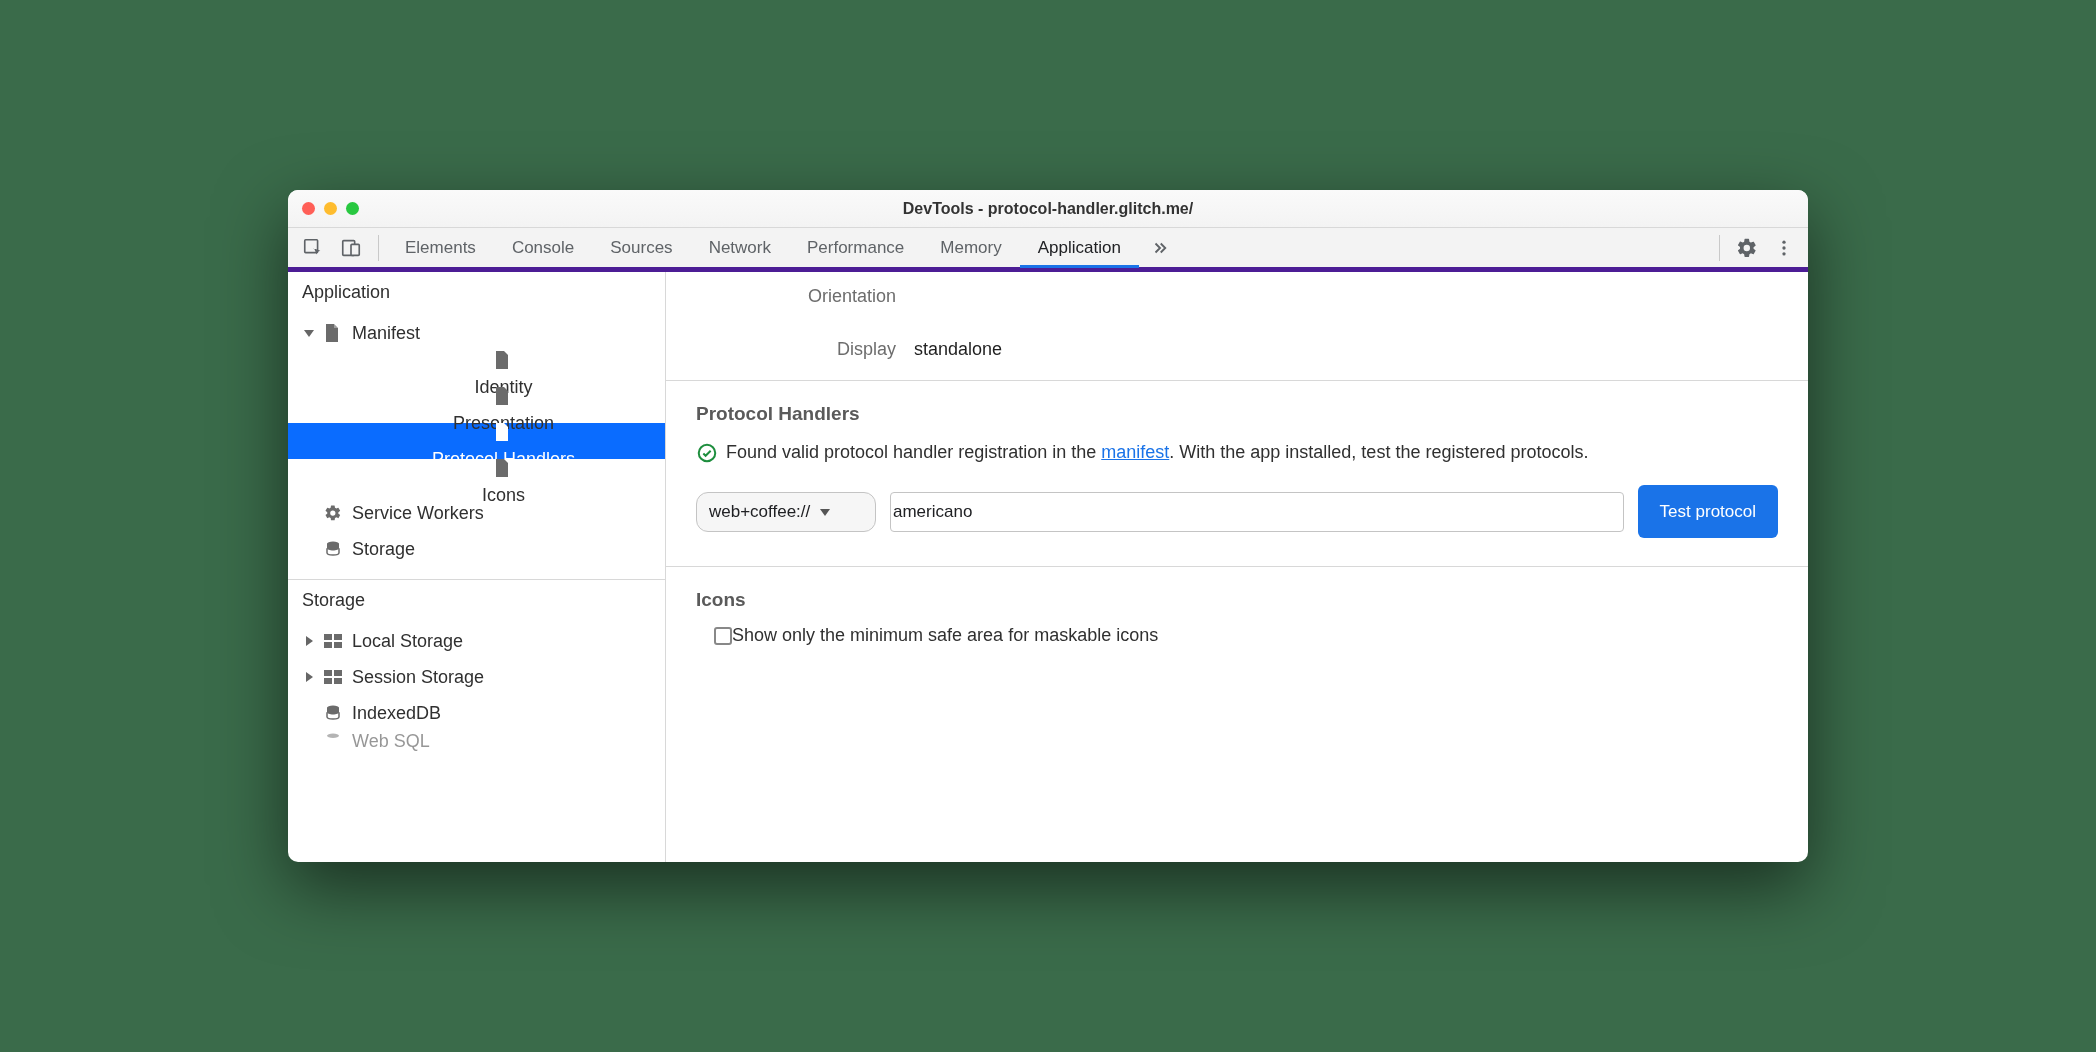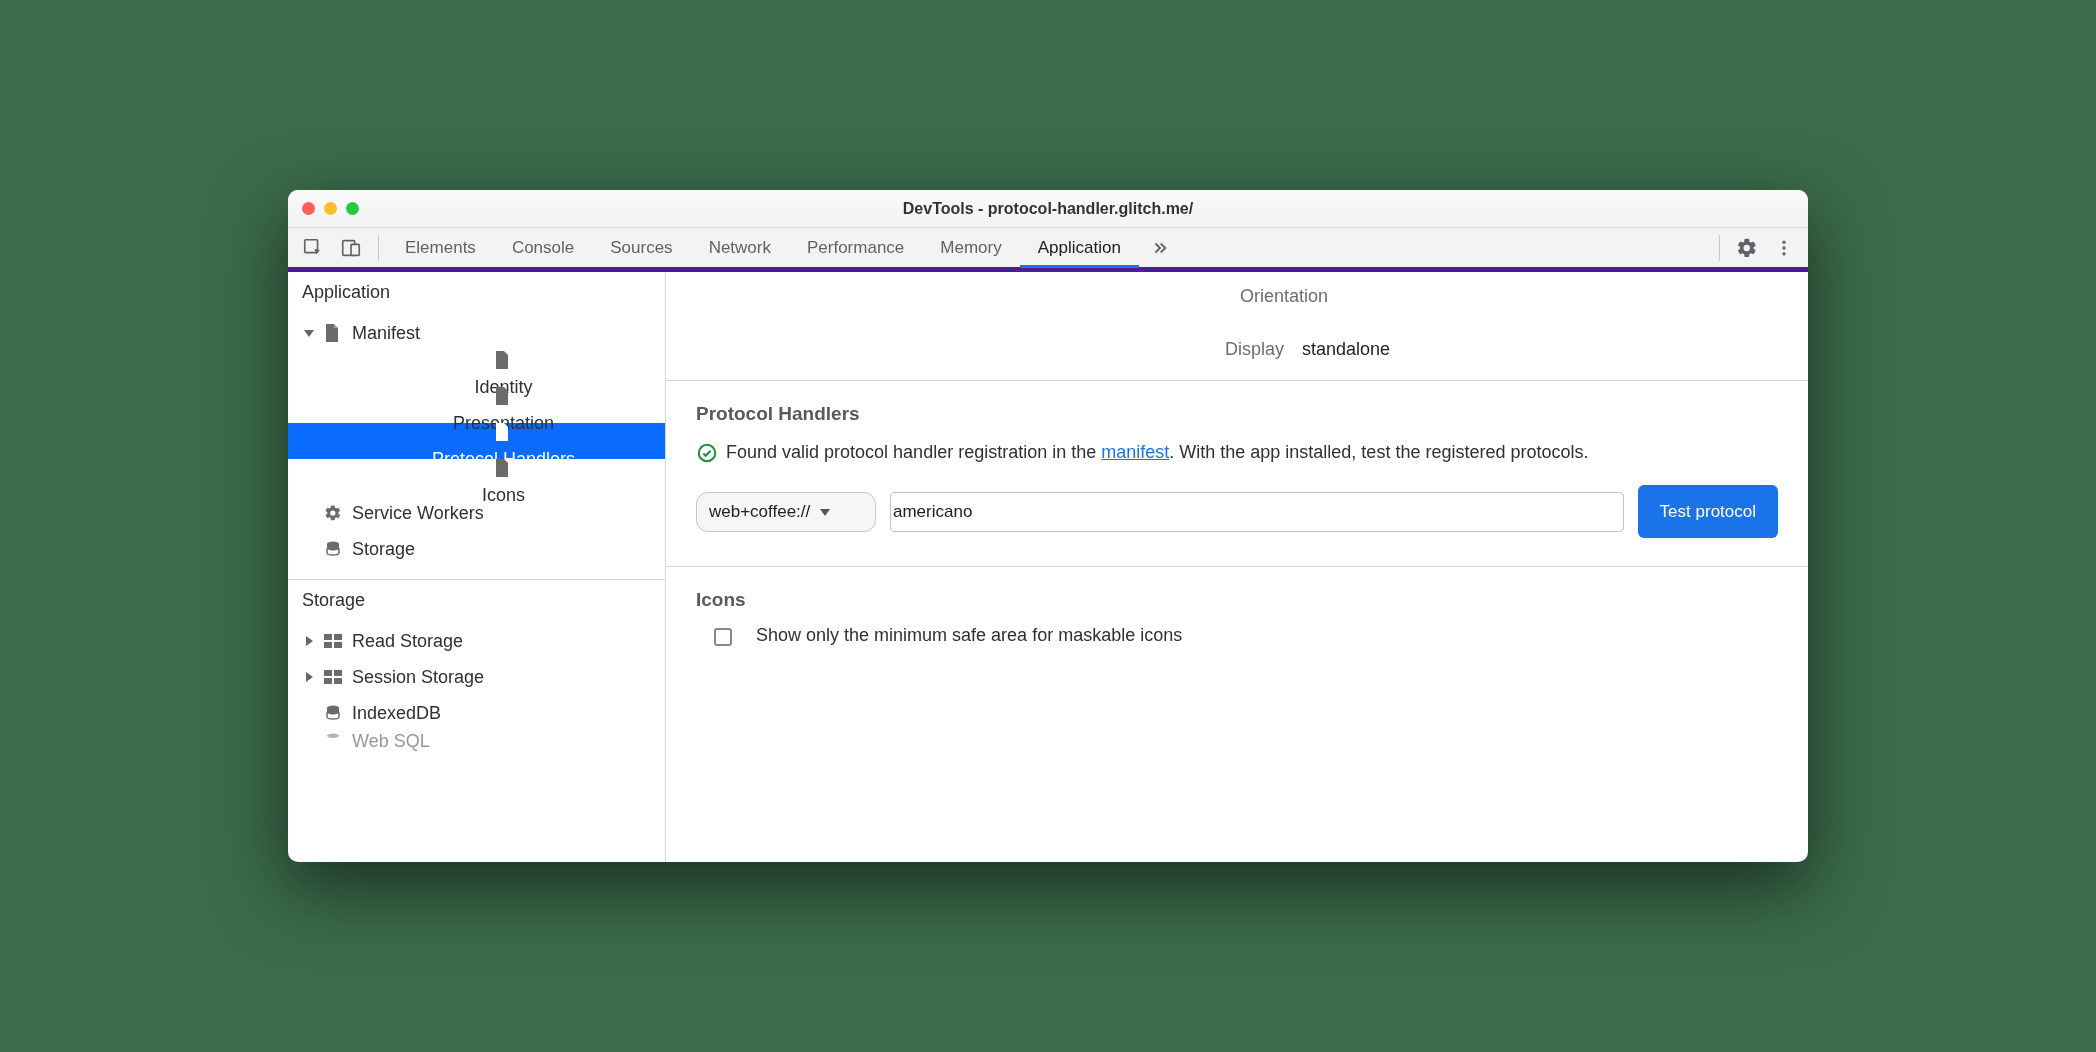--- a/index.html
+++ b/index.html
@@ -90,21 +90,21 @@
   gap: 8px;
   cursor:pointer;
 }
 .node .arrow { width:12px; display:inline-flex; color:#666; }
 .node.depth1 { padding-left: 16px; }
 .node.depth2 { padding-left: 54px; flex-direction: column; }
 .node .ic { width:20px; display:inline-flex; color:#6b6b6b; }
 .node.sel { background:#0a6cff; color:#fff; }
 .node.sel .ic { color:#fff; }
 .main { flex:1; overflow:auto; font-size: 18px; color:#303030; }
-.row { display:flex; padding: 6px 30px; align-items:center;justify-content:center; }
+.row { display:flex; padding: 6px 30px; align-items:center; }
 .row .label { width: 218px; text-align:right; color:#6d6d6d; padding-right: 18px; }
 .row .value { color:#1f1f1f; }
 .section-div { height:1px; background:#d8d8d8; margin: 14px 0; }
 .section-title { font-weight:700; color:#5a5a5a; padding: 8px 30px; font-size: 19px; }
 .para { padding: 6px 30px; line-height:1.45; color:#303030; }
 .check-ic { color:#1e8e3e; display:inline-flex; vertical-align:middle; margin-right:8px; }
 a.link { color:#1a73e8; text-decoration: underline; }
 .formrow { display:flex; align-items:center; gap: 14px; padding: 14px 30px; }
 .select {
   height:40px; border:1px solid #c4c4c4; border-radius:12px;
@@ -119,21 +119,21 @@
   padding:0 2px; font-size:17px; color:#202124;
   flex:1;
   background:#fff;
 }
 .btn-primary {
   height:53px; border:none; border-radius:6px;
   background:#1a73e8; color:#fff; font-size:17px; font-weight:500;
   padding: 0 22px;
   cursor:pointer;
 }
-.cbrow { display:flex; align-items:flex-end; gap:24px; padding: 6px 30px 6px 48px; color:#303030; }
+.cbrow { display:flex; align-items:center; gap:0; padding: 6px 30px 6px 48px; color:#303030; }
 .cb { width:18px; height:18px; border:2px solid #888; border-radius:3px; }
 svg { display:block; }
 </style>
 </head>
 <body>
 
 <div class="window">
 
   <div class="titlebar">
     <div class="traffic">
@@ -272,21 +272,21 @@
               </svg>
           </span>
           <span class="ic">
             <svg width="18" height="14" viewBox="0 0 18 14" fill="currentColor">
                 <rect x="0" y="0" width="8" height="6"></rect>
                 <rect x="10" y="0" width="8" height="6"></rect>
                 <rect x="0" y="8" width="8" height="6"></rect>
                 <rect x="10" y="8" width="8" height="6"></rect>
               </svg>
           </span>
-          <span>Read Storage</span>
+          <span>Local Storage</span>
         </div>
         <div class="node depth1">
           <span class="arrow">
             <svg width="10" height="10" viewBox="0 0 10 10" fill="currentColor">
                 <path d="M2 0 L9 5 L2 10 Z"></path>
               </svg>
           </span>
           <span class="ic">
             <svg width="18" height="14" viewBox="0 0 18 14" fill="currentColor">
                 <rect x="0" y="0" width="8" height="6"></rect>

